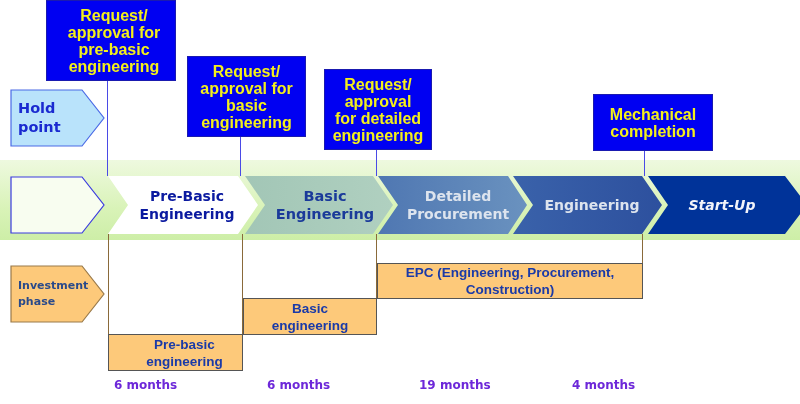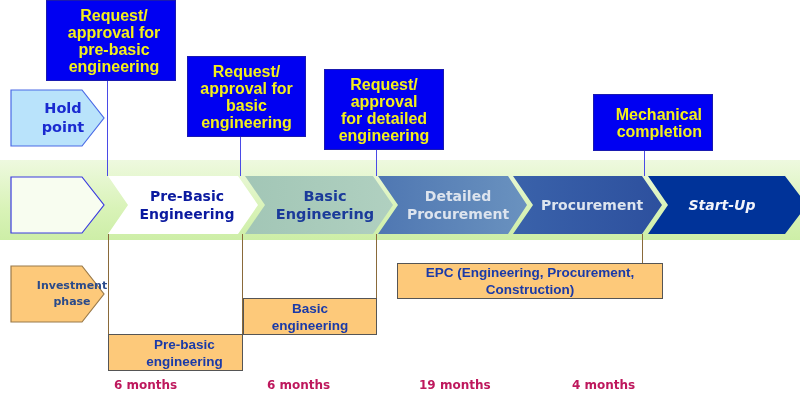--- a/index.html
+++ b/index.html
@@ -7,48 +7,48 @@
          font-family:"Liberation Sans", sans-serif; font-weight:bold; }
   .abs { position:absolute; }
   .band { left:0; top:160px; width:800px; height:80px;
           background:linear-gradient(to bottom,#eef9df,#d9f3b8 60%,#cdeea7); }
   .gate { background:#0000f2; border:1px solid #1a1ab0; color:#f4f01a; font-size:16px;
           line-height:17px; text-align:center; display:flex; align-items:center; justify-content:center;
           box-sizing:border-box; }
   .vline { width:1px; background:#4a4ae6; }
   .bline { width:1px; background:#8a6a3a; }
   .label-arrow svg { display:block; }
-  .label-text { position:absolute; left:16px; top:0; display:flex; align-items:center; justify-content:center;
-                text-align:center; font-family:"DejaVu Sans", sans-serif; font-weight:bold; }
+  .label-text { position:absolute; left:8px; top:0; display:flex; align-items:center; justify-content:center;
+                text-align:left; font-family:"DejaVu Sans", sans-serif; font-weight:bold; }
   .step-text { position:absolute; display:flex; align-items:center; justify-content:center; text-align:center;
                font-family:"DejaVu Sans", sans-serif; font-weight:bold; font-size:14px; line-height:18px; }
   .phase { background:#fdc97a; border:1px solid #555; box-sizing:border-box; color:#1a3aa8;
            font-size:13.5px; line-height:17px; text-align:center; display:flex; align-items:center; justify-content:center; }
-  .dur { font-family:"DejaVu Sans", sans-serif; font-weight:bold; font-size:12px; color:#be185d; top:378px; }
+  .dur { font-family:"DejaVu Sans", sans-serif; font-weight:bold; font-size:12px; color:#6d28d9; top:378px; }
 </style>
 </head>
 <body>
 
 <div class="abs band"></div>
 
 <div class="abs vline" style="left:107px; top:80px; height:96px;"></div>
 <div class="abs vline" style="left:240px; top:130px; height:46px;"></div>
 <div class="abs vline" style="left:376px; top:149px; height:27px;"></div>
 <div class="abs vline" style="left:644px; top:150px; height:26px;"></div>
 
 <div class="abs gate" style="left:46px; top:0px; width:130px; height:81px; padding-left:6px;">
   <span>Request/ approval for pre-basic engineering</span>
 </div>
 <div class="abs gate" style="left:187px; top:56px; width:119px; height:81px; padding:15px 6px;">
   <span>Request/ approval for basic engineering</span>
 </div>
-<div class="abs gate" style="left:324px; top:69px; width:120px; height:81px; padding:0 24px;">
+<div class="abs gate" style="left:324px; top:69px; width:108px; height:81px; padding:0 24px;">
   <span>Request/ approval for detailed engineering</span>
 </div>
-<div class="abs gate" style="left:593px; top:94px; width:120px; height:57px; padding:0 10px;text-align:right;">
+<div class="abs gate" style="left:593px; top:94px; width:120px; height:57px; padding:0 10px;">
   <span>Mechanical completion</span>
 </div>
 
 <div class="abs label-arrow" style="left:10px; top:89px; width:96px; height:58px;">
   <svg width="96" height="58">
     <polygon points="1,1 72,1 94,29 72,57 1,57" fill="#b9e3fb" stroke="#4a6ae6" stroke-width="1.2"></polygon>
   </svg>
   <div class="label-text" style="width:74px; height:58px; font-size:14.5px; line-height:19px; color:#1a2ad0;">Hold point</div>
 </div>
 
@@ -83,34 +83,34 @@
   <polygon points="108,0 238,0 258,29 238,58 108,58 128,29" fill="#ffffff"></polygon>
   <polygon points="245,0 373,0 393,29 373,58 245,58 265,29" fill="url(#gBasic)"></polygon>
   <polygon points="378,0 508,0 527,29 508,58 378,58 398,29" fill="url(#gDet)"></polygon>
   <polygon points="513,0 642,0 662,29 642,58 513,58 533,29" fill="url(#gCon)"></polygon>
   <polygon points="648,0 785,0 807,29 785,58 648,58 668,29" fill="#003399"></polygon>
 </svg>
 
 <div class="step-text" style="left:128px; top:176px; width:118px; height:58px; color:#0b1aa0;">Pre-Basic Engineering</div>
 <div class="step-text" style="left:263px; top:176px; width:124px; height:58px; color:#1a3a9a; font-size:14.5px;">Basic Engineering</div>
 <div class="step-text" style="left:396px; top:176px; width:124px; height:58px; color:#dde4ee;">Detailed Procurement</div>
-<div class="step-text" style="left:530px; top:176px; width:124px; height:58px; color:#dde4ee;">Procurement</div>
+<div class="step-text" style="left:530px; top:176px; width:124px; height:58px; color:#dde4ee;">Engineering</div>
 <div class="step-text" style="left:666px; top:176px; width:112px; height:58px; color:#f2f4fa;font-style:italic;">Start-Up</div>
 
 <div class="abs bline" style="left:108px; top:234px; height:100px;"></div>
 <div class="abs bline" style="left:242px; top:234px; height:100px;"></div>
 <div class="abs bline" style="left:376px; top:234px; height:64px;"></div>
 <div class="abs bline" style="left:642px; top:234px; height:30px;"></div>
 
 <div class="abs phase" style="left:108px; top:334px; width:135px; height:37px; padding-left:18px;">
   <span>Pre-basic engineering</span>
 </div>
 <div class="abs phase" style="left:243px; top:298px; width:134px; height:37px; padding:0 14px;">
   <span>Basic engineering</span>
 </div>
-<div class="abs phase" style="left:377px; top:263px; width:266px; height:36px; padding:0 6px;margin-left:20px;">
+<div class="abs phase" style="left:377px; top:263px; width:266px; height:36px; padding:0 6px;">
   <span>EPC (Engineering, Procurement, Construction)</span>
 </div>
 
 <div class="abs dur" style="left:114px;">6 months</div>
 <div class="abs dur" style="left:267px;">6 months</div>
 <div class="abs dur" style="left:419px;">19 months</div>
 <div class="abs dur" style="left:572px;">4 months</div>
 
 </body></html>

